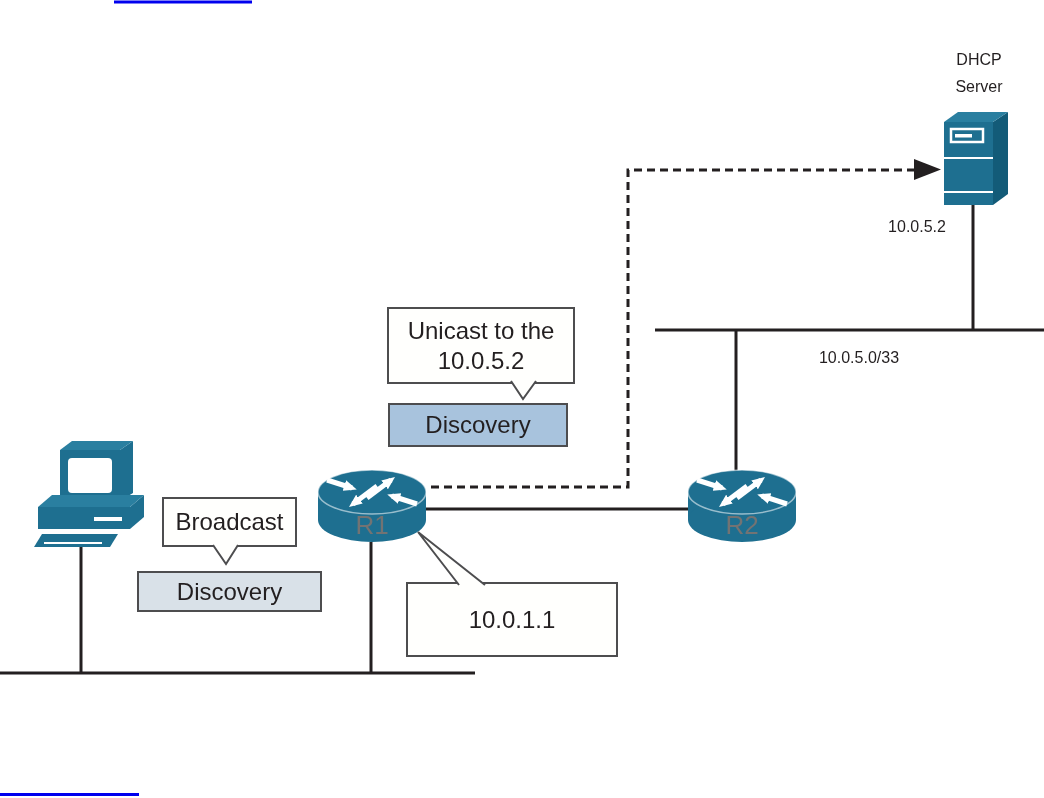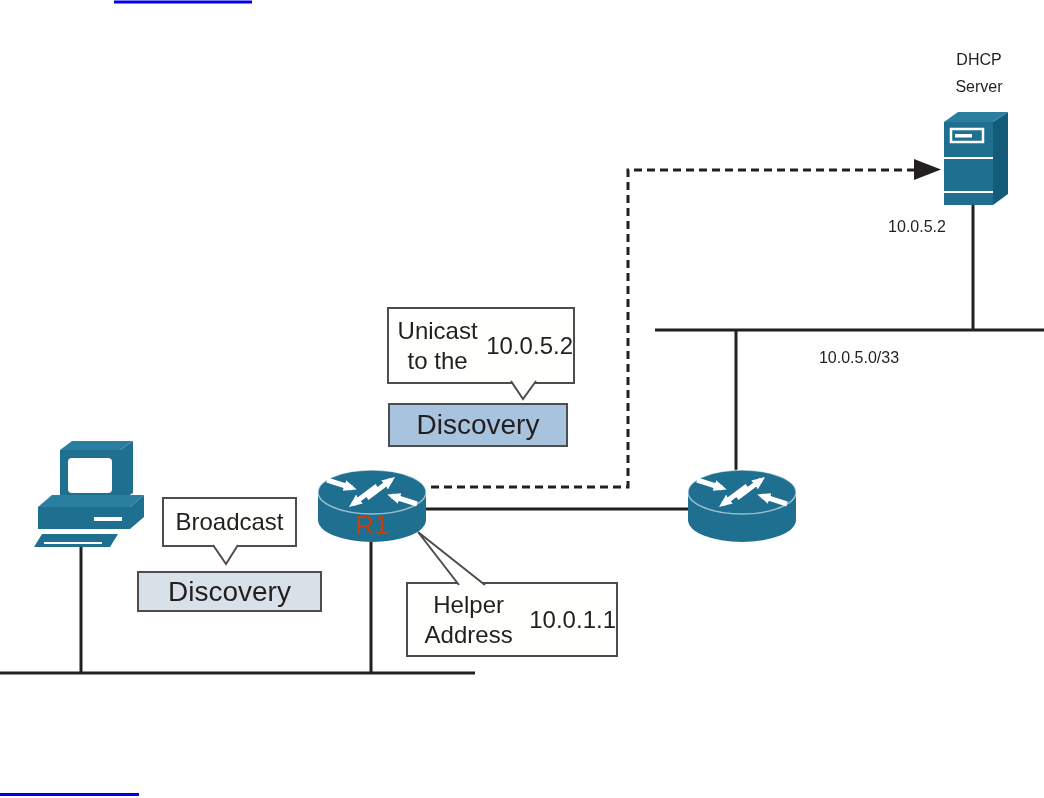--- a/index.html
+++ b/index.html
@@ -19,31 +19,31 @@
     position:relative;width:1044px;height:798px;overflow:hidden;background:#fff;
     font-family:"Liberation Sans","DejaVu Sans",sans-serif;color:var(--label-ink);
   }
   svg.layer{position:absolute;left:0;top:0;pointer-events:none;}
   .wire{stroke:var(--ink);stroke-width:3;fill:none;}
   .dashed{stroke:var(--ink);stroke-width:3;fill:none;stroke-dasharray:8 5;}
   .bluelink{stroke:var(--link-blue);stroke-width:3;fill:none;pointer-events:auto;cursor:pointer;}
   .device{position:absolute;}
   .rlabel{
     position:absolute;left:0;top:48px;width:100%;text-align:center;
-    color:#c2410c;font-size:26px;line-height:30px;
+    color:#737373;font-size:26px;line-height:30px;
   }
   .lbl{position:absolute;font-size:16px;line-height:27px;text-align:center;white-space:pre-line;}
   .callout{
     position:absolute;background:var(--callout-bg);border:2px solid var(--callout-border);
-    display:flex;flex-direction:row;align-items:center;justify-content:center;
+    display:flex;flex-direction:column;align-items:center;justify-content:center;
     font-size:24px;line-height:30px;text-align:center;box-sizing:border-box;
   }
   .disc{
     position:absolute;border:2px solid var(--callout-border);box-sizing:border-box;
-    display:flex;align-items:center;justify-content:center;font-size:28px;
+    display:flex;align-items:center;justify-content:center;font-size:24px;
   }
   .discL{background:var(--discovery-left-bg);}
   .discR{background:var(--discovery-right-bg);}
   .tails path{fill:var(--callout-bg);stroke:var(--callout-border);stroke-width:2;}
 </style>
 </head>
 <body>
 
 <div class="stage">
 
@@ -108,20 +108,21 @@
       <rect x="6" y="30" width="108" height="28" style="fill:var(--device)"></rect>
       <ellipse cx="60" cy="58" rx="54" ry="22" style="fill:var(--device)"></ellipse>
       <ellipse cx="60" cy="30" rx="54" ry="22" style="fill:var(--device)" stroke="rgba(255,255,255,0.55)" stroke-width="1.5"></ellipse>
       <g stroke="#fff" stroke-width="5">
         <line x1="15" y1="18" x2="40" y2="26" marker-end="url(#ah2)"></line>
         <line x1="105" y1="42" x2="80" y2="34" marker-end="url(#ah2)"></line>
         <line x1="55" y1="36" x2="79" y2="18" marker-end="url(#ah2)"></line>
         <line x1="65" y1="24" x2="41" y2="42" marker-end="url(#ah2)"></line>
       </g>
     </svg>
+    <div class="rlabel">R2</div>
   </div>
 
   <div class="device" style="left:941px;top:110px;width:70px;height:97px">
     <svg width="70" height="97" viewBox="0 0 70 97">
       <polygon points="52,12 67,2 67,84 52,95" style="fill:var(--device-dark)"></polygon>
       <polygon points="3,12 17,2 67,2 52,12" style="fill:var(--device-light)"></polygon>
       <rect x="3" y="12" width="49" height="83" style="fill:var(--device)"></rect>
       <rect x="10" y="19" width="32" height="13" fill="none" stroke="#fff" stroke-width="2.5"></rect>
       <rect x="14" y="24" width="17" height="3.5" fill="#fff"></rect>
       <line x1="3" y1="48" x2="52" y2="48" stroke="#fff" stroke-width="2"></line>
@@ -144,21 +145,20 @@
   <div class="callout" style="left:387px;top:307px;width:188px;height:77px">
     <span>Unicast to the</span>
     <span>10.0.5.2</span>
   </div>
 
   <div class="disc discR" style="left:388px;top:403px;width:180px;height:44px">
     <span>Discovery</span>
   </div>
 
   <div class="callout" style="left:406px;top:582px;width:212px;height:75px">
-    <span>Helper Address</span>
     <span>10.0.1.1</span>
   </div>
 
   <svg class="layer tails" width="1044" height="798">
     <path d="M213,545 L226,564 L238,545"></path>
     <path d="M511,381 L523,399 L536,381"></path>
     <path d="M459,585 L418,532 L485,585"></path>
   </svg>
 
 </div>

